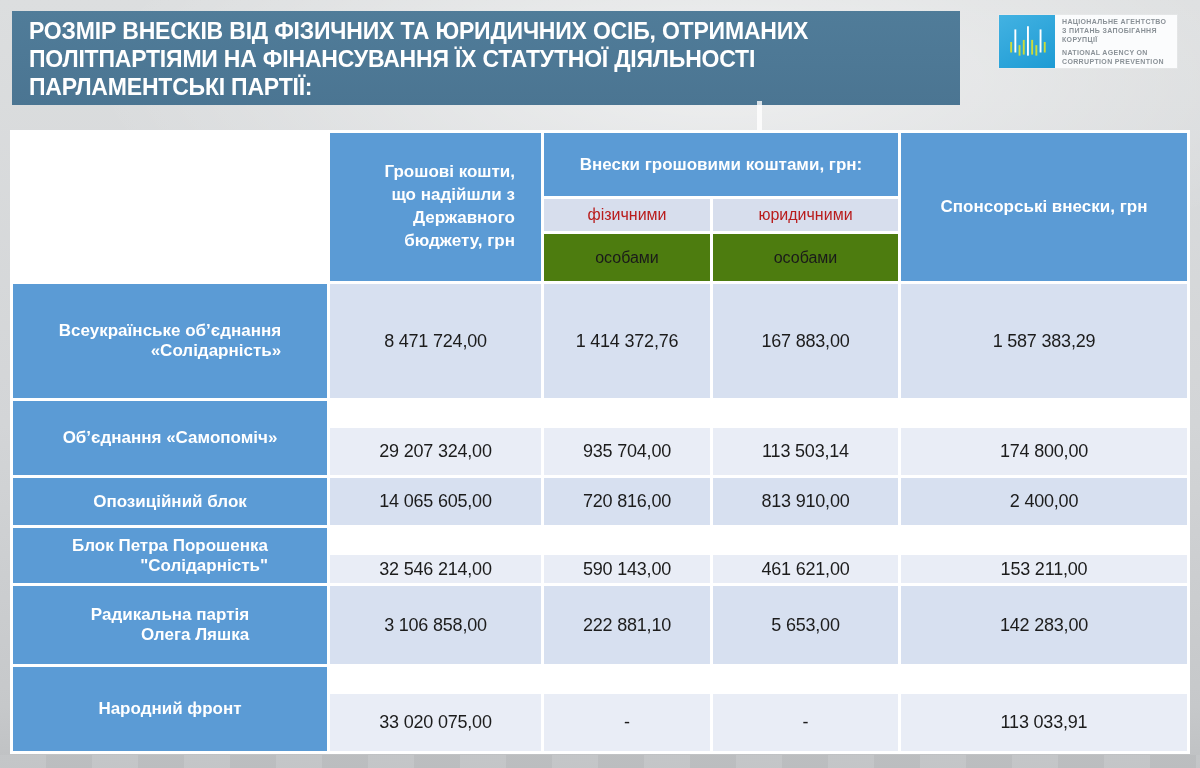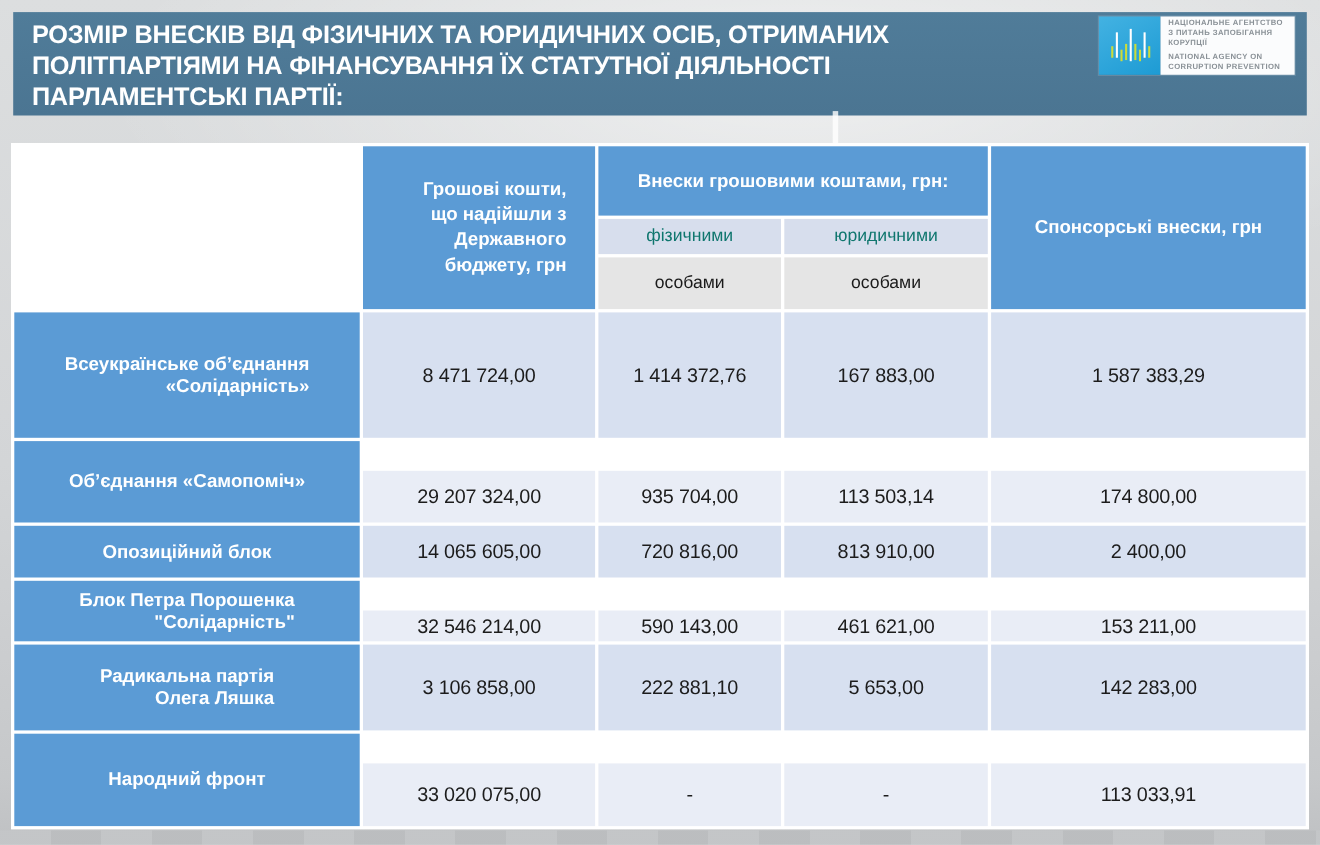--- a/index.html
+++ b/index.html
@@ -11,21 +11,21 @@
       linear-gradient(180deg,#dcdedf 0%, #d3d5d7 55%, #c6c8ca 92%, #bfc1c3 100%);
     position:relative;
   }
   .floor {
     position:absolute; left:0; bottom:0; width:1200px; height:13px;
     background:repeating-linear-gradient(90deg,#c5c7c9 0 46px,#babcbe 46px 92px);
     opacity:.75;
   }
   
   .banner {
-    position:absolute; left:12px; top:11px; width:1176px; height:94px;
+    position:absolute; left:12px; top:11px; width:948px; height:94px;
     background:linear-gradient(180deg,#507c99 0%, #4b7592 100%);
   }
   .banner-title {
     position:absolute; left:17px; top:6px;
     color:#ffffff; font-size:23px; font-weight:bold;
     line-height:28px; letter-spacing:-0.2px;
     white-space:pre-line;
   }
   .artifact {
     position:absolute; left:757px; top:101px; width:5px; height:30px;
@@ -54,22 +54,22 @@
     display:grid;
     grid-template-columns:314px 211px 166px 185px 1fr;
     grid-template-rows:63px 32px 47px 114px 74px 47px 55px 78px 1fr;
     gap:3px;
   }
   .cell {
     display:flex; align-items:center; justify-content:center;
     text-align:right; white-space:pre-line;
   }
   .blue  { background:#5b9bd5; color:#ffffff; font-weight:bold; font-size:17px; }
-  .sub-a { background:#d7deed; color:#0f766e; font-size:16px; }
-  .sub-b { background:#e5e5e5; color:#1a1a1a; font-size:16px; }
+  .sub-a { background:#d7deed; color:#b91c1c; font-size:16px; }
+  .sub-b { background:#4d7c0f; color:#1a1a1a; font-size:16px; }
   .row-odd  { background:#d7e0f0; }
   .row-even { background:#e9edf6;margin-top:27px; }
   .val { color:#1c1c1c; font-size:18px; letter-spacing:-0.2px; }
   .h-budget { padding:0 26px; line-height:1.35; }
   .h-cash { align-items:center; }
 </style>
 </head>
 <body>
 
 <div class="banner">

